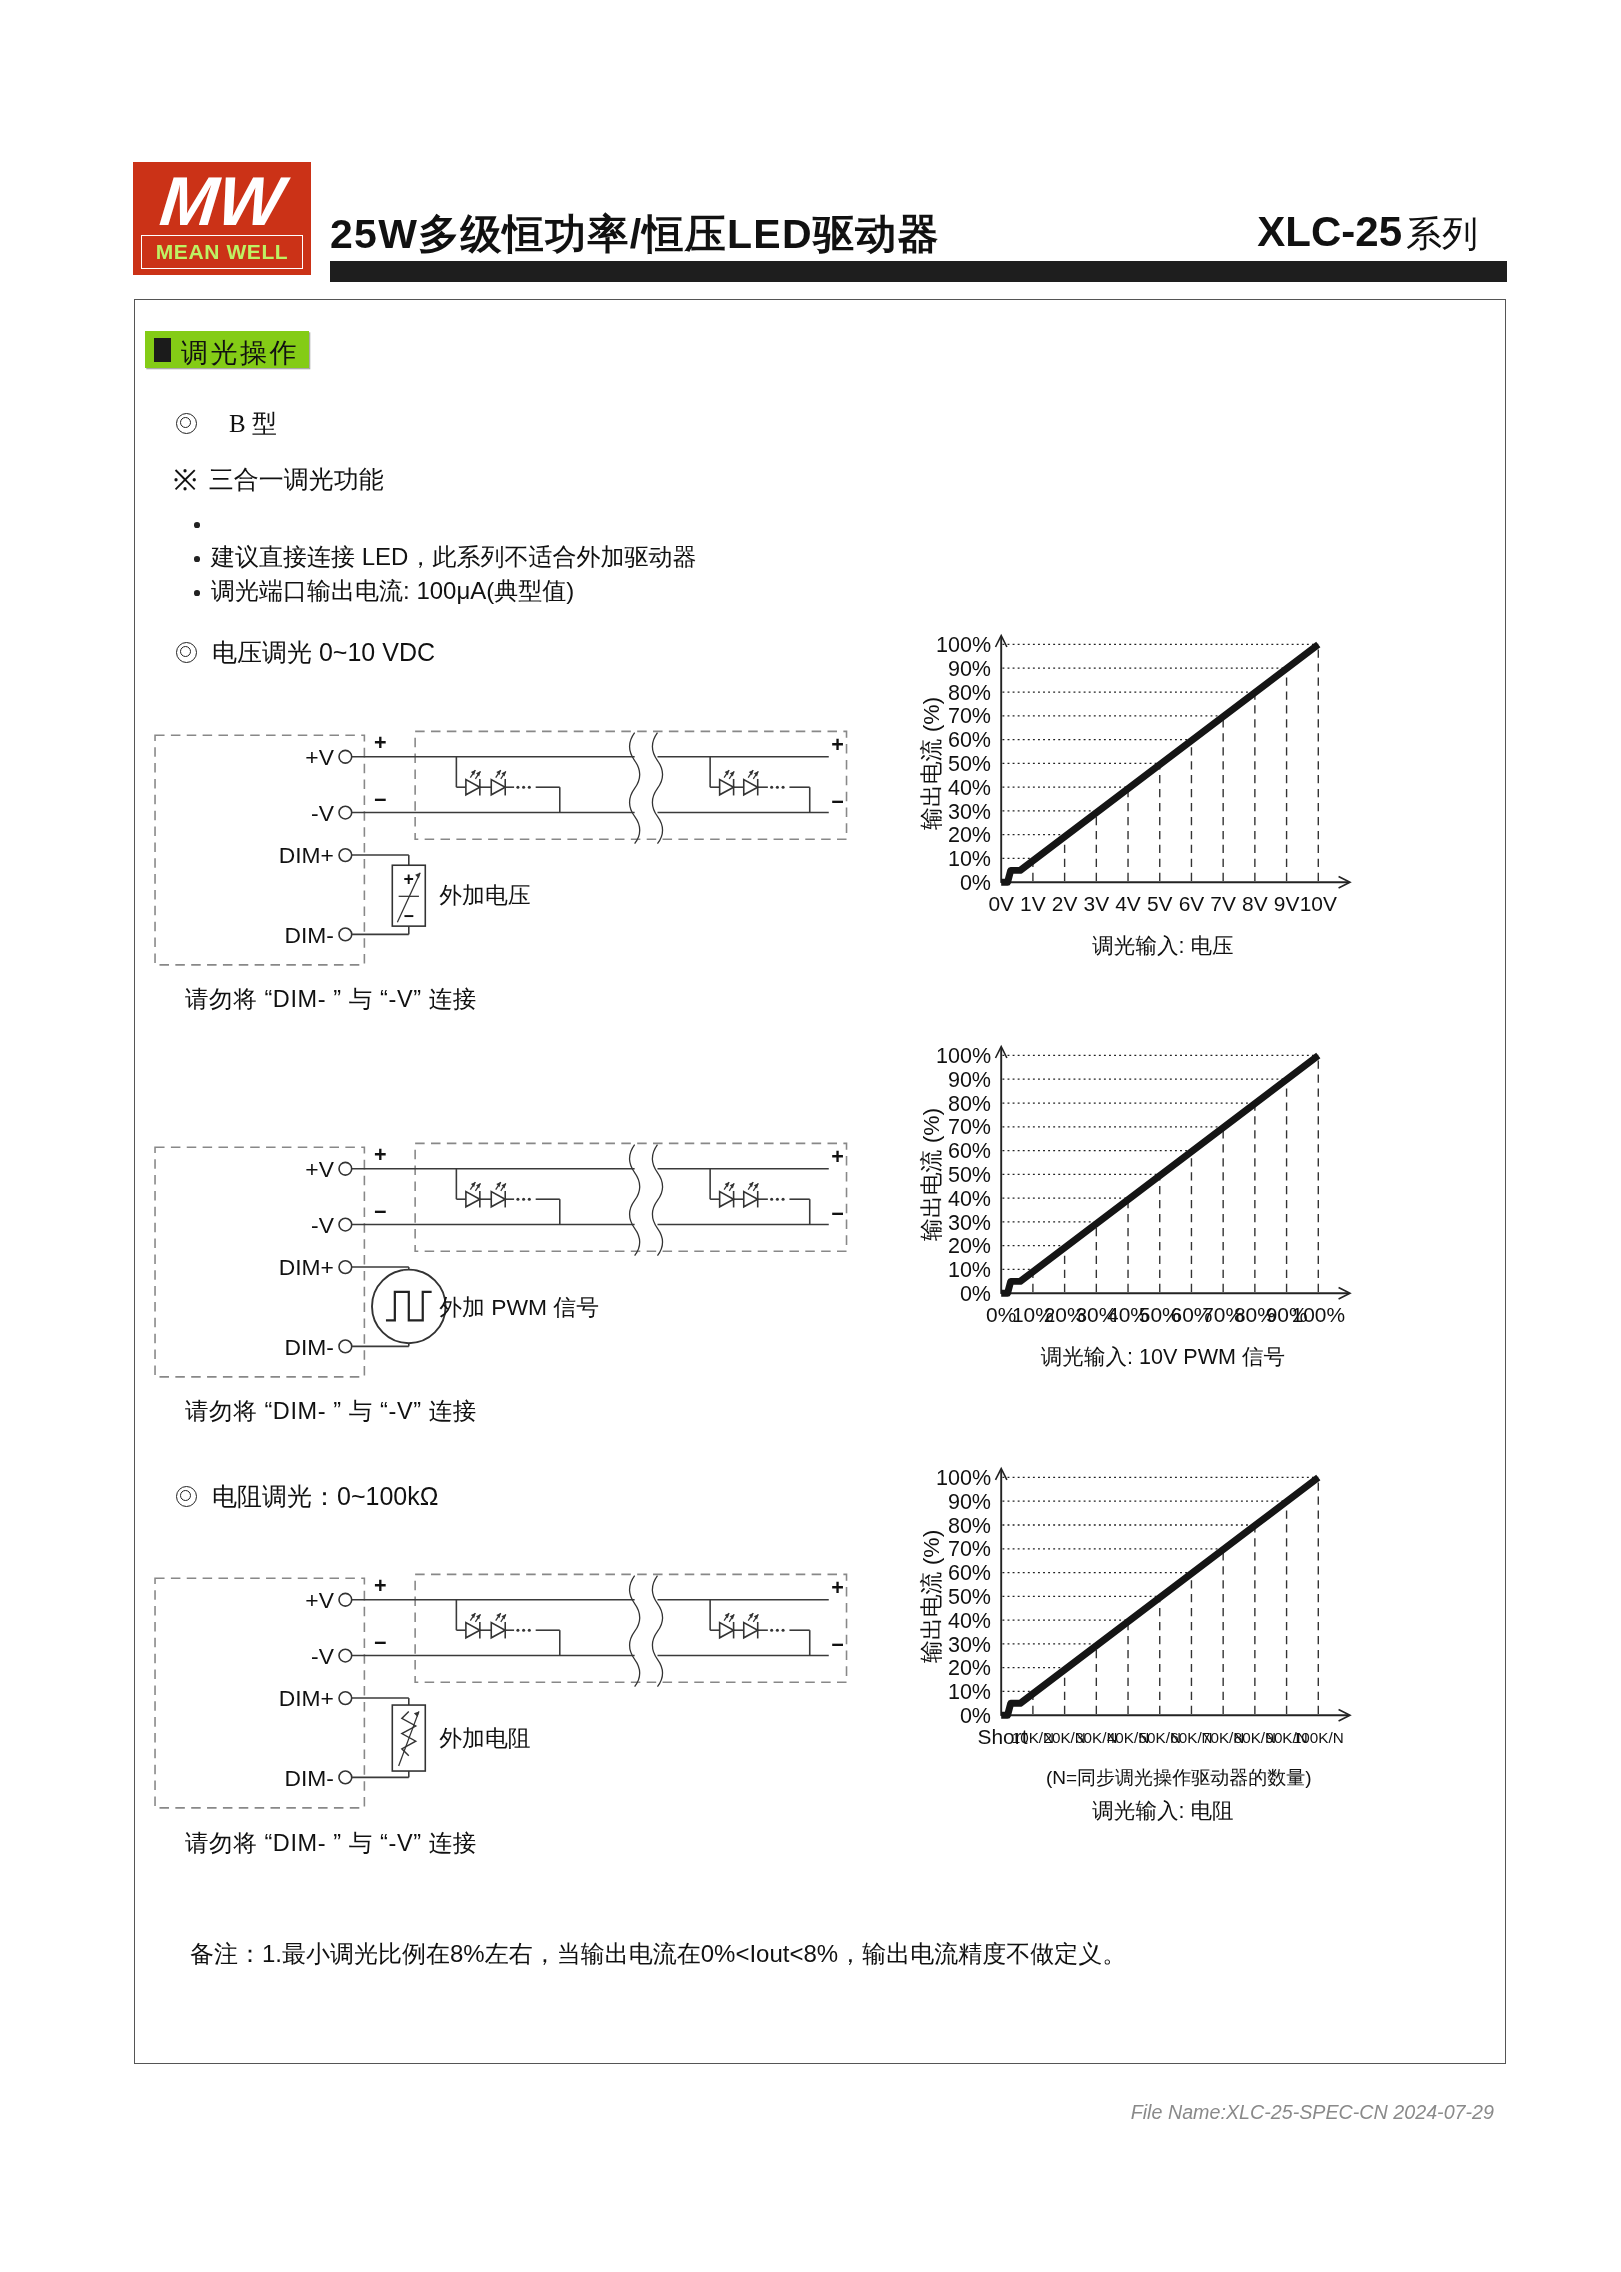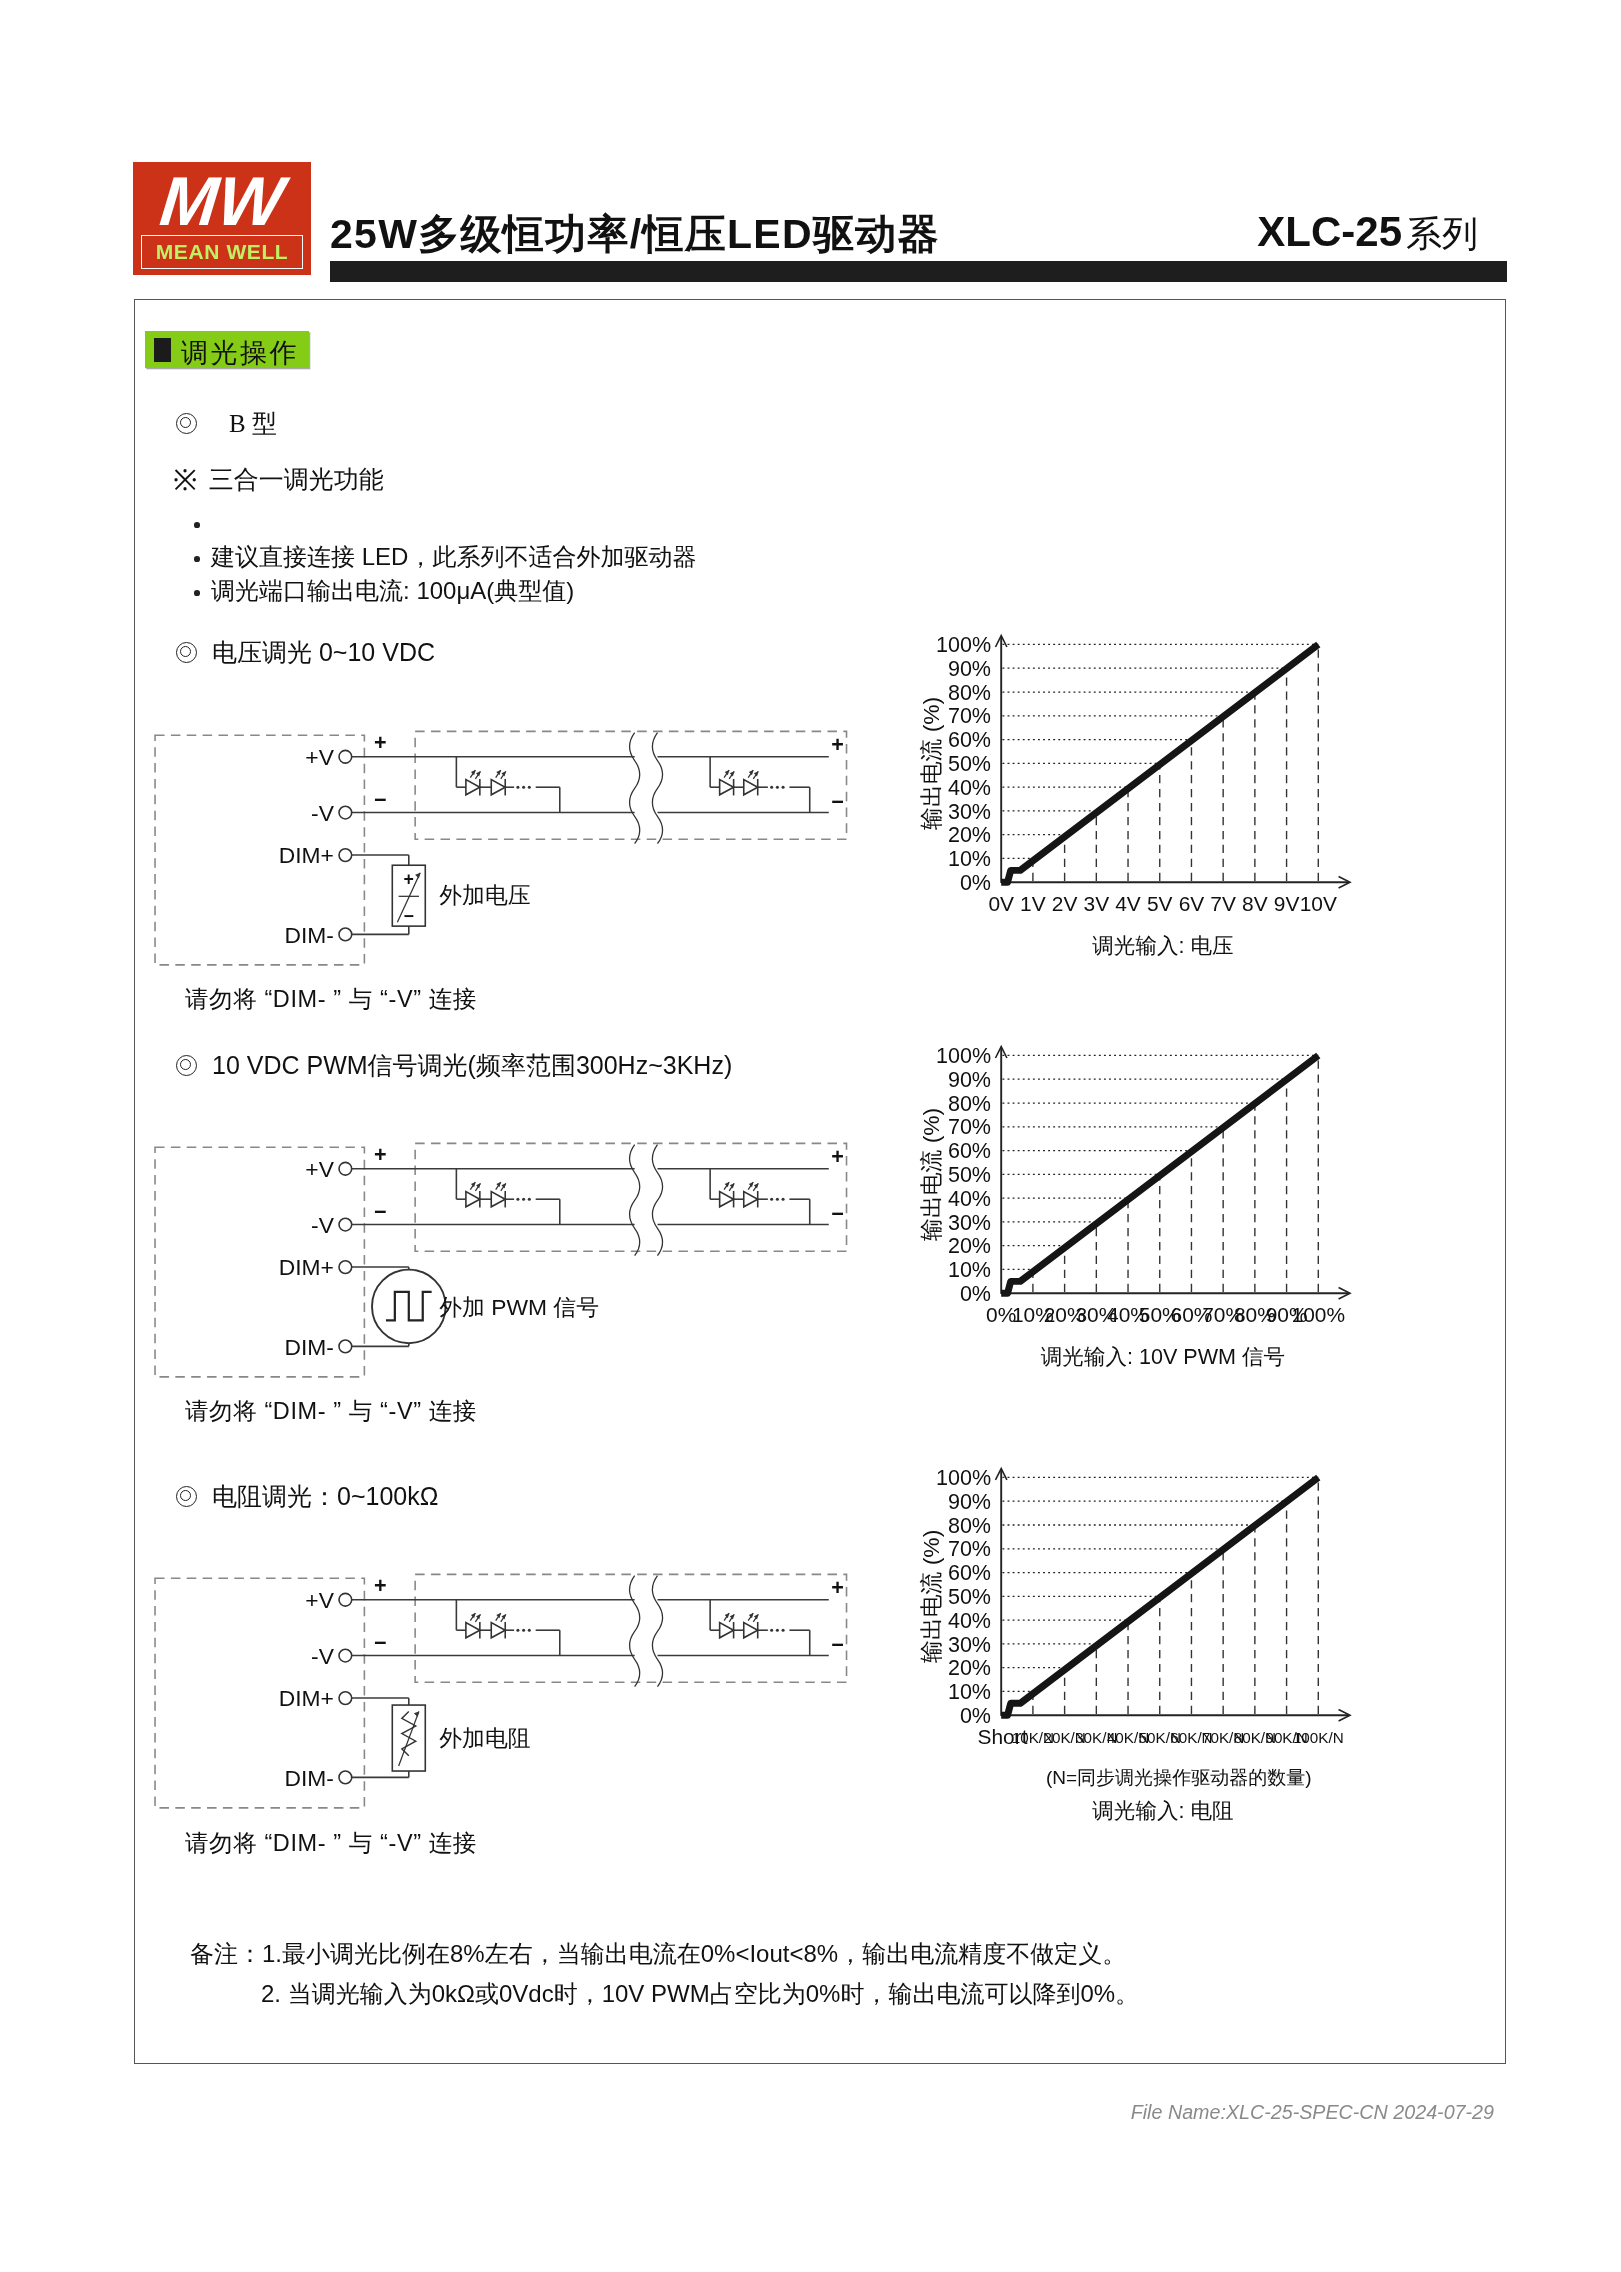--- a/index.html
+++ b/index.html
@@ -160,23 +160,20 @@
       <rect x="404" y="213" width="52" height="96" fill="#fff" stroke="#333" stroke-width="2.5"></rect>
       <text x="430" y="244" font-size="28" text-anchor="middle" fill="#111" font-weight="bold">+</text>
       <line x1="414" y1="262" x2="446" y2="262" stroke="#333" stroke-width="2"></line>
       <text x="430" y="302" font-size="28" text-anchor="middle" fill="#111" font-weight="bold">−</text>
       <line x1="412" y1="303" x2="448" y2="225" stroke="#333" stroke-width="2"></line>
       <polygon points="448,225 440,228 446,234" fill="#333"></polygon>
       <text x="478" y="272" font-size="36" text-anchor="start" fill="#111">外加电压</text>
     </svg>
   <div class="abs warn" style="top:983px;">请勿将 “DIM- ” 与 “-V” 连接</div>
 
-  <div class="abs circ-title" style="top:1049px;">
-    <span class="dcirc"></span><span class="lbl">10 VDC PWM信号调光(频率范围300Hz~3KHz)</span>
-  </div>
   <svg class="abs" style="left:136px;top:1142px;" width="793" height="273" viewBox="0 0 1250 430">
       <rect x="30" y="8" width="330" height="362" stroke-dasharray="15 10" stroke="#888" fill="none" stroke-width="2.5"></rect>
       <rect x="440" y="2" width="680" height="170" stroke-dasharray="15 10" stroke="#888" fill="none" stroke-width="2.5"></rect>
       <line x1="340" y1="42" x2="786" y2="42" stroke="#3a3a3a" stroke-width="2.5"></line>
       <line x1="822" y1="42" x2="1092" y2="42" stroke="#3a3a3a" stroke-width="2.5"></line>
       <line x1="340" y1="130" x2="786" y2="130" stroke="#3a3a3a" stroke-width="2.5"></line>
       <line x1="822" y1="130" x2="1092" y2="130" stroke="#3a3a3a" stroke-width="2.5"></line>
       <line x1="505" y1="42" x2="505" y2="90" stroke="#3a3a3a" stroke-width="2.5"></line>
       <line x1="668" y1="90" x2="668" y2="130" stroke="#3a3a3a" stroke-width="2.5"></line>
       <line x1="905" y1="42" x2="905" y2="90" stroke="#3a3a3a" stroke-width="2.5"></line>
@@ -472,19 +469,16 @@
       <text x="608" y="459" font-size="24" text-anchor="middle" fill="#111">90K/N</text>
       <text x="658" y="459" font-size="24" text-anchor="middle" fill="#111">100K/N</text>
       <text x="0" y="0" font-size="36" text-anchor="middle" fill="#111" transform="translate(60 227.5) rotate(-90)">输出电流 (%)</text>
       <text x="438" y="523" font-size="30" text-anchor="middle" fill="#111">(N=同步调光操作驱动器的数量)</text>
       <text x="413" y="577" font-size="34" text-anchor="middle" fill="#111">调光输入:  电阻</text>
     </svg>
 
   <div class="abs notes-line" style="left:190px;top:1938px;">
     <span>备注：</span><span>1.最小调光比例在8%左右，当输出电流在0%&lt;Iout&lt;8%，输出电流精度不做定义。</span>
   </div>
-  <div class="abs notes-line" style="left:261px;top:1978px;">
-    <span>2. 当调光输入为0kΩ或0Vdc时，10V PWM占空比为0%时，输出电流可以降到0%。</span>
-  </div>
 
   <div class="abs footer">File Name:XLC-25-SPEC-CN  2024-07-29</div>
 </div>
 
 
 </body></html>

